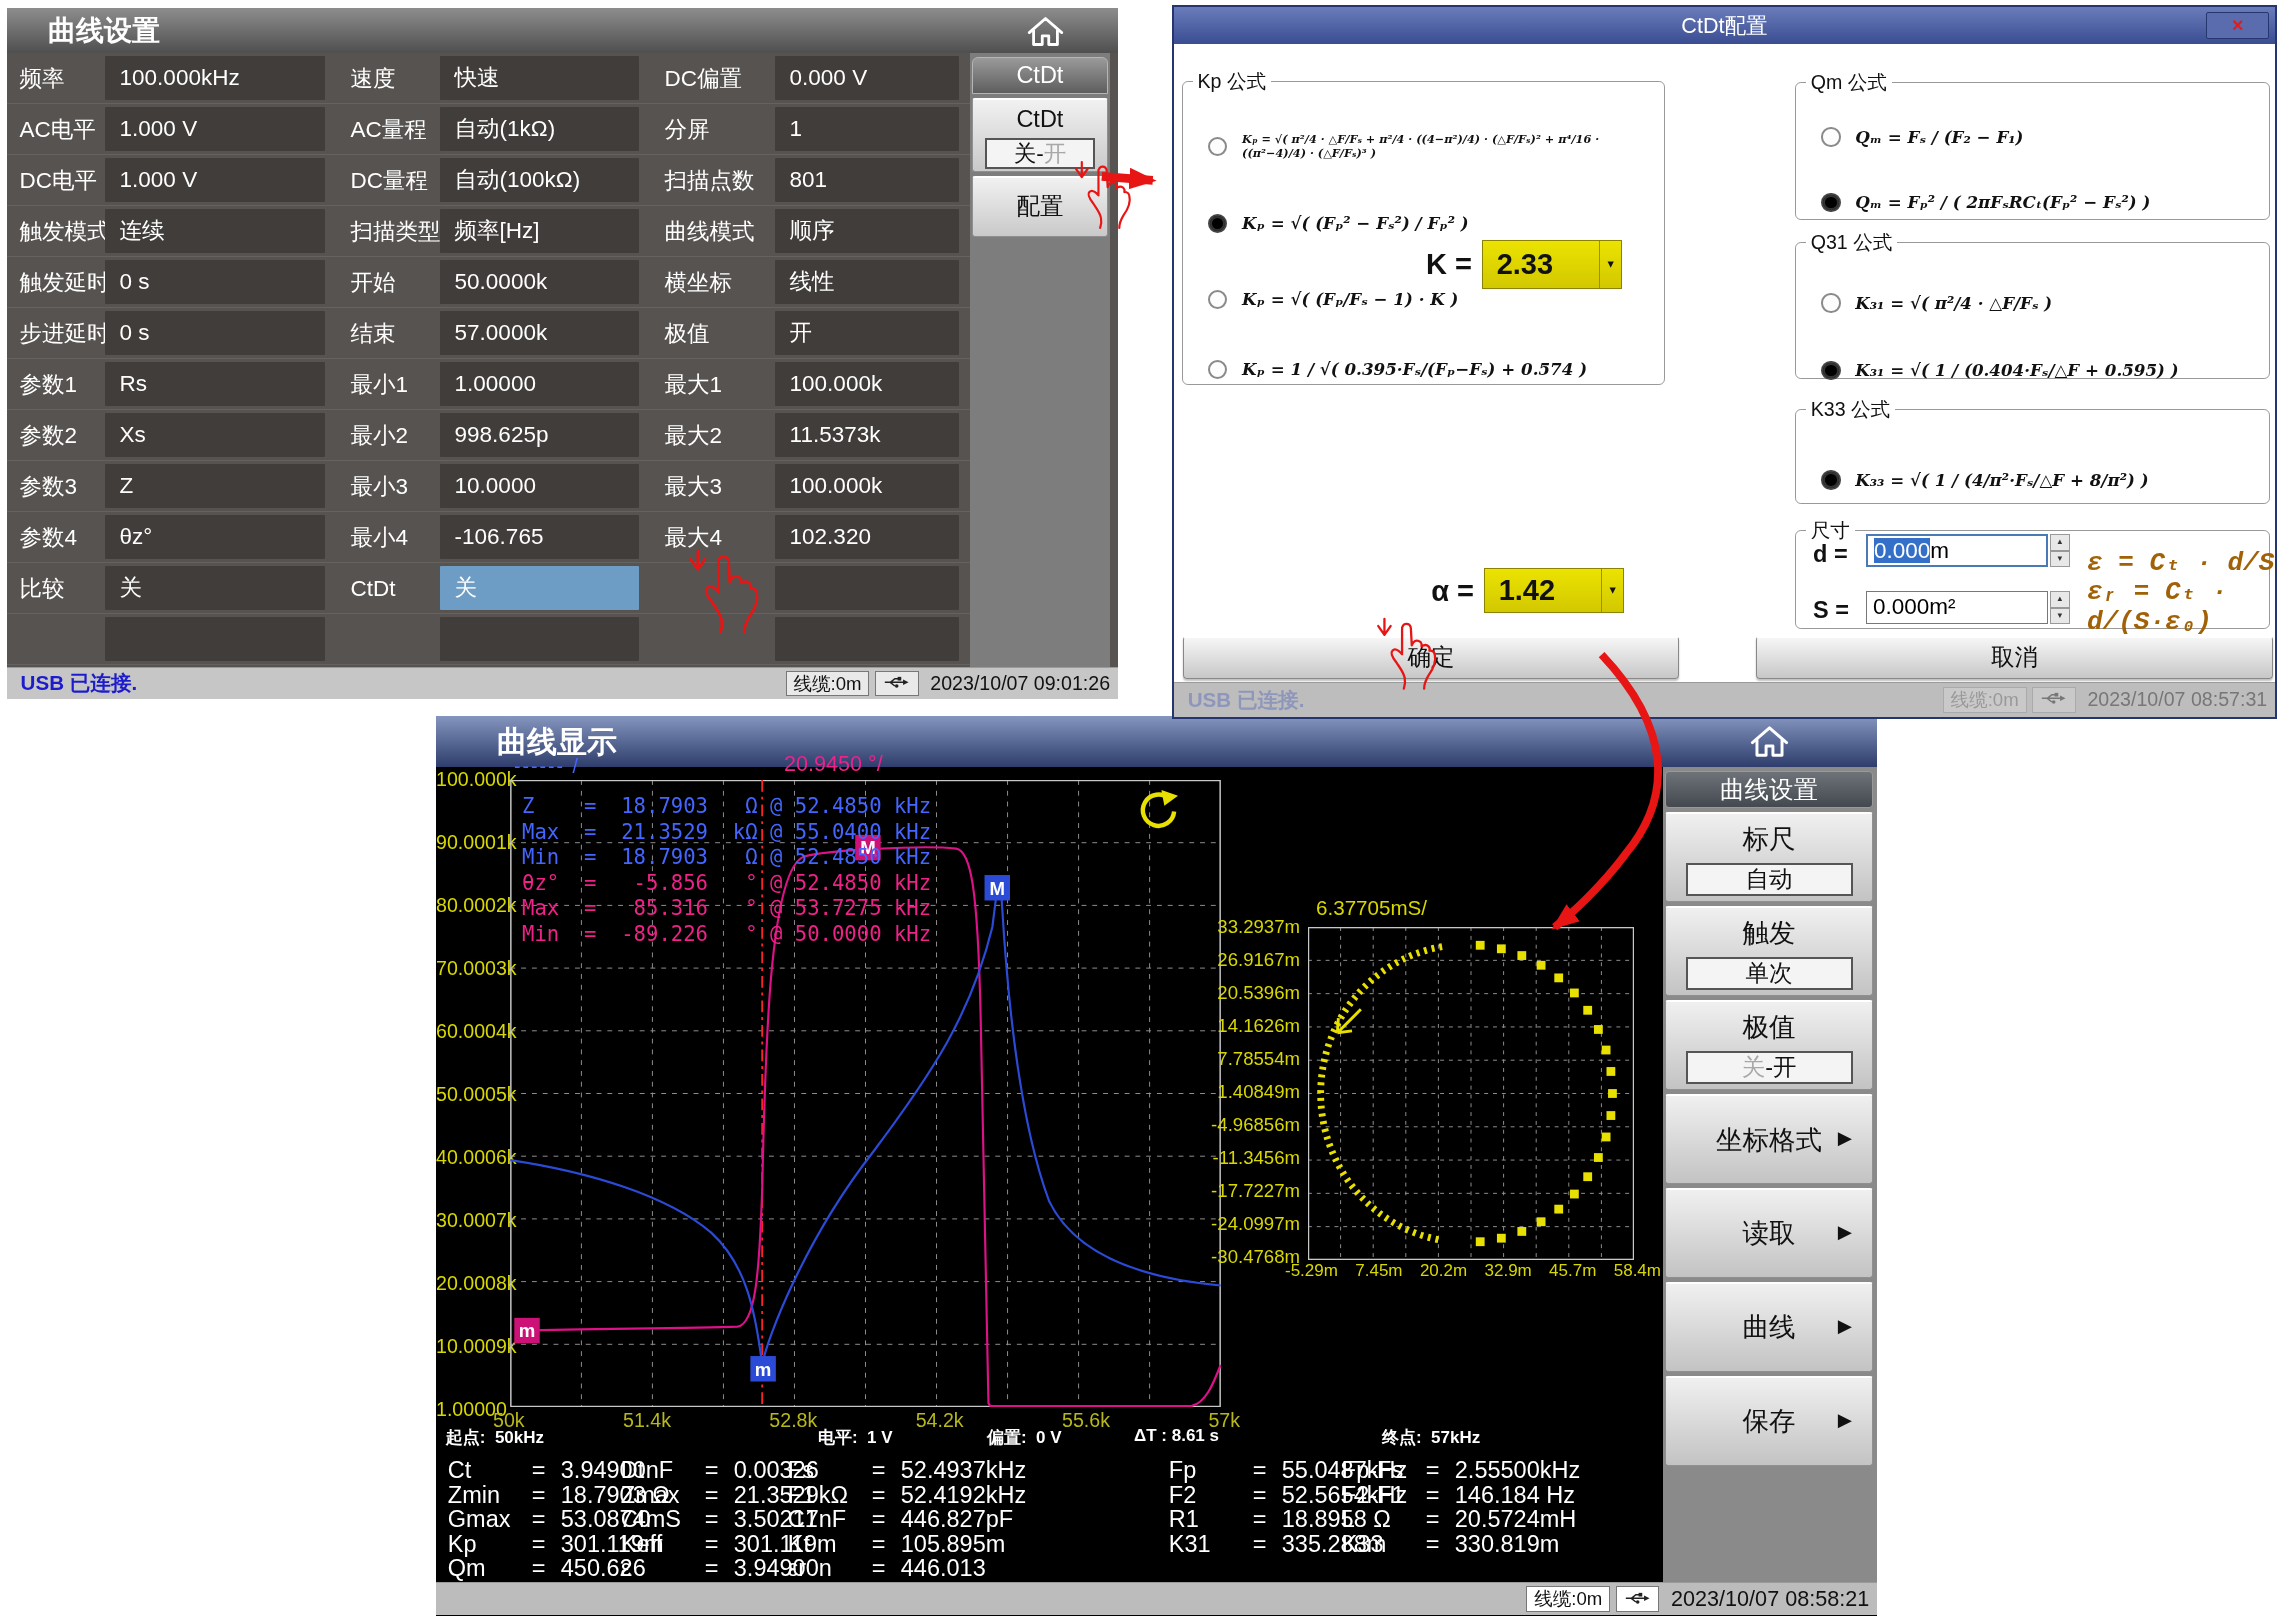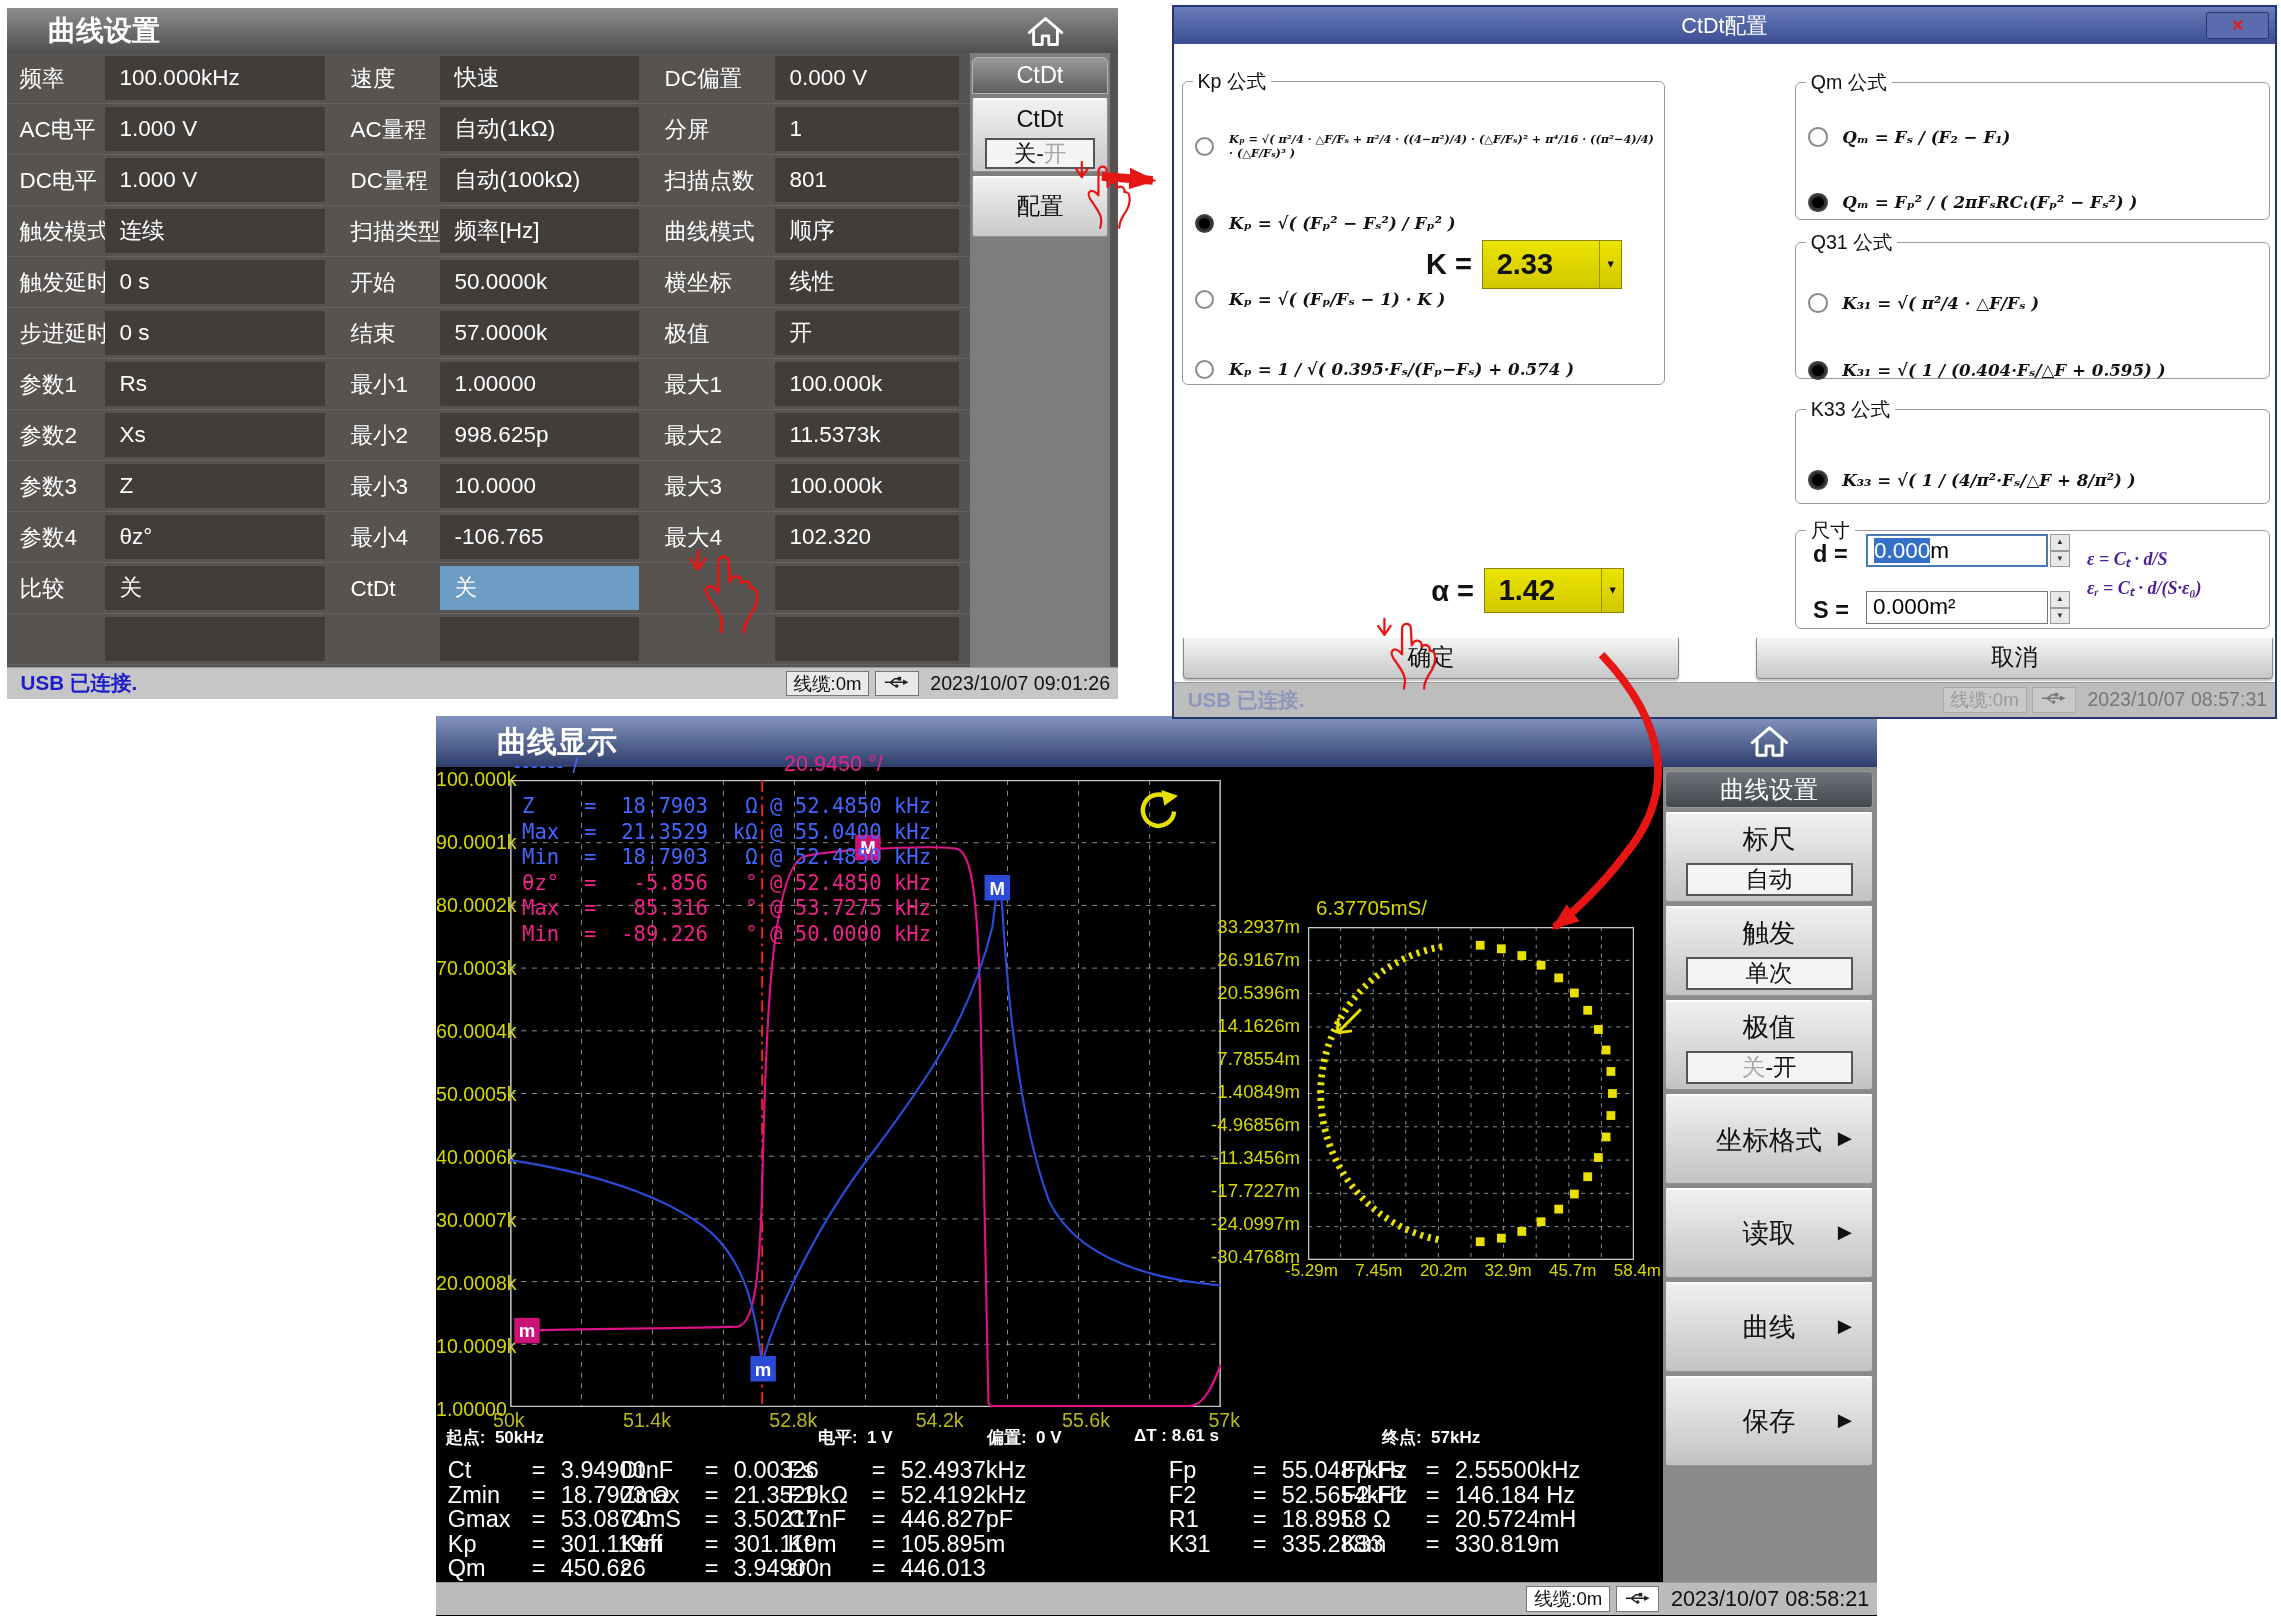--- a/index.html
+++ b/index.html
@@ -33,21 +33,21 @@
   .dialog-dim .usb-txt { color:#8f96bb; }
   .dialog-dim .sbox { color:#999; border-color:#aaa; background:#c9c9c9; }
   .dialog-dim .sb-date { color:#777; }
 
   
   #dialog { left:1172px; top:4.9px; width:1105px; height:714px; background:#fff; border:2px solid #24356f; z-index:20; }
   #dialog .dtitle { position:absolute; left:0; top:0; right:0; height:37px; background:linear-gradient(#6a7cba,#3a4d92); color:#fff; font-size:21.6px; text-align:center; line-height:37px; }
   #dlg-close { position:absolute; right:5.9px; top:4.9px; width:63px; height:27.4px; background:#5a6cae; border:1px solid #26366f; border-radius:2px; color:#e01d1d; font-size:19.6px; font-weight:bold; text-align:center; line-height:24.5px; }
   fieldset.grp { position:absolute; border:1px solid #999; border-radius:5.9px; background:#fff; }
   fieldset.grp legend { font-size:19.6px; color:#111; margin-left:9.8px; padding:0 4.9px;margin-top:20px; }
-  .opt { position:absolute; left:12px; right:5.9px; display:flex; align-items:center; gap:14.7px; }
+  .opt { position:absolute; left:25px; right:5.9px; display:flex; align-items:center; gap:14.7px; }
   .radio { width:19.6px; height:19.6px; min-width:19.6px; border-radius:50%; border:2px solid #8a8a8a; background:#fdfdfd; }
   .radio.on { background:#000; border-color:#444; box-shadow:inset 0 0 0 2px #333; }
   .formula { font-family:"DejaVu Serif","Liberation Serif",serif; font-style:italic; font-weight:bold; font-size:16.7px; color:#111; line-height:1.2; }
   .g-kp .o1 .formula { font-size:11.3px; }
   .g-kp .o1 { top:14.7px; height:74px; }
   .g-kp .o2 { top:93px; height:71px; }
   .g-kp .o3 { top:172px; height:65px; width:294px; }
   .g-kp .o4 { top:240px; height:69px; }
   .g-kt .o1 { top:19.6px; height:63px; }
   .g-kt .o2 { top:98px; height:63px; }
@@ -60,21 +60,21 @@
   .combo { position:absolute; background:linear-gradient(#ece300,#d2c800); border:1px solid #8a8200; color:#111; font-size:29px; font-weight:bold; padding-left:13.7px; }
   .combo .co-arrow { position:absolute; right:0; top:0; bottom:0; width:21.6px; border-left:1px solid #9a9200; font-size:12.7px; display:flex; align-items:center; justify-content:center; font-weight:normal; }
   .dbtn { position:absolute; top:629px; height:43px; background:linear-gradient(#f6f6f6,#c7c7c7); border:1px solid #888; border-top:2px solid #fff; border-radius:3.9px; font-size:23.5px; color:#111; text-align:center; line-height:39px; box-shadow:0 2px 2px rgba(0,0,0,.25); }
   #dialog .statusbar { height:35px; background:#bdbdbd; }
   .sizrow-lab { position:absolute; font-size:23.5px; color:#111; font-weight:bold; }
   .sizinput { position:absolute; height:33px; background:#fff; border:1px solid #777; font-size:22.5px; padding:2px 5.9px; white-space:nowrap; }
   .sizinput.focus { border:2px solid #4a7ab5; }
   .sizinput .seltxt { background:#3470c8; color:#fff; }
   .spinner { position:absolute; width:19.6px; height:33px; display:flex; flex-direction:column; }
   .spinner div { flex:1; border:1px solid #999; background:#e8e8e8; font-size:7.8px; text-align:center; line-height:14.7px; color:#333; }
-  .sizform { position:absolute; font-family:Liberation Serif, serif; font-style:italic; font-weight:bold; font-size:18px; color:#4c1d95; }
+  .sizform { position:absolute; font-family:Liberation Mono, monospace; font-style:italic; font-weight:bold; font-size:26px; color:#a16207; }
 
   
   #display { left:436px; top:716px; width:1441px; height:900px; background:#000; z-index:10; }
   #display .titlebar2 { position:absolute; left:0; top:0; right:0; height:51px; background:linear-gradient(#8495bf,#2e3d6b); color:#fff; font-size:30px; font-weight:bold; line-height:51px; padding-left:61px; }
   .ylabs { position:absolute; left:0; top:32px; width:67px; }
   .ylabs div { height:63px; text-align:right; color:#d8d800; font-size:19.6px; line-height:63px; }
   .xlabs { position:absolute; left:57px; top:693px; width:747px; display:flex; justify-content:space-between; color:#b8b81a; font-size:19.6px; }
   .toplab-b { position:absolute; left:78px; top:39px; color:#4466ff; font-size:19.6px; letter-spacing:2px; }
   .toplab-m { position:absolute; left:348px; top:35px; color:#ee2288; font-size:21.6px; }
   .readout { position:absolute; left:86px; top:78px; font-family:"DejaVu Sans Mono","Liberation Mono",monospace; font-size:20.6px; line-height:25.5px; }

